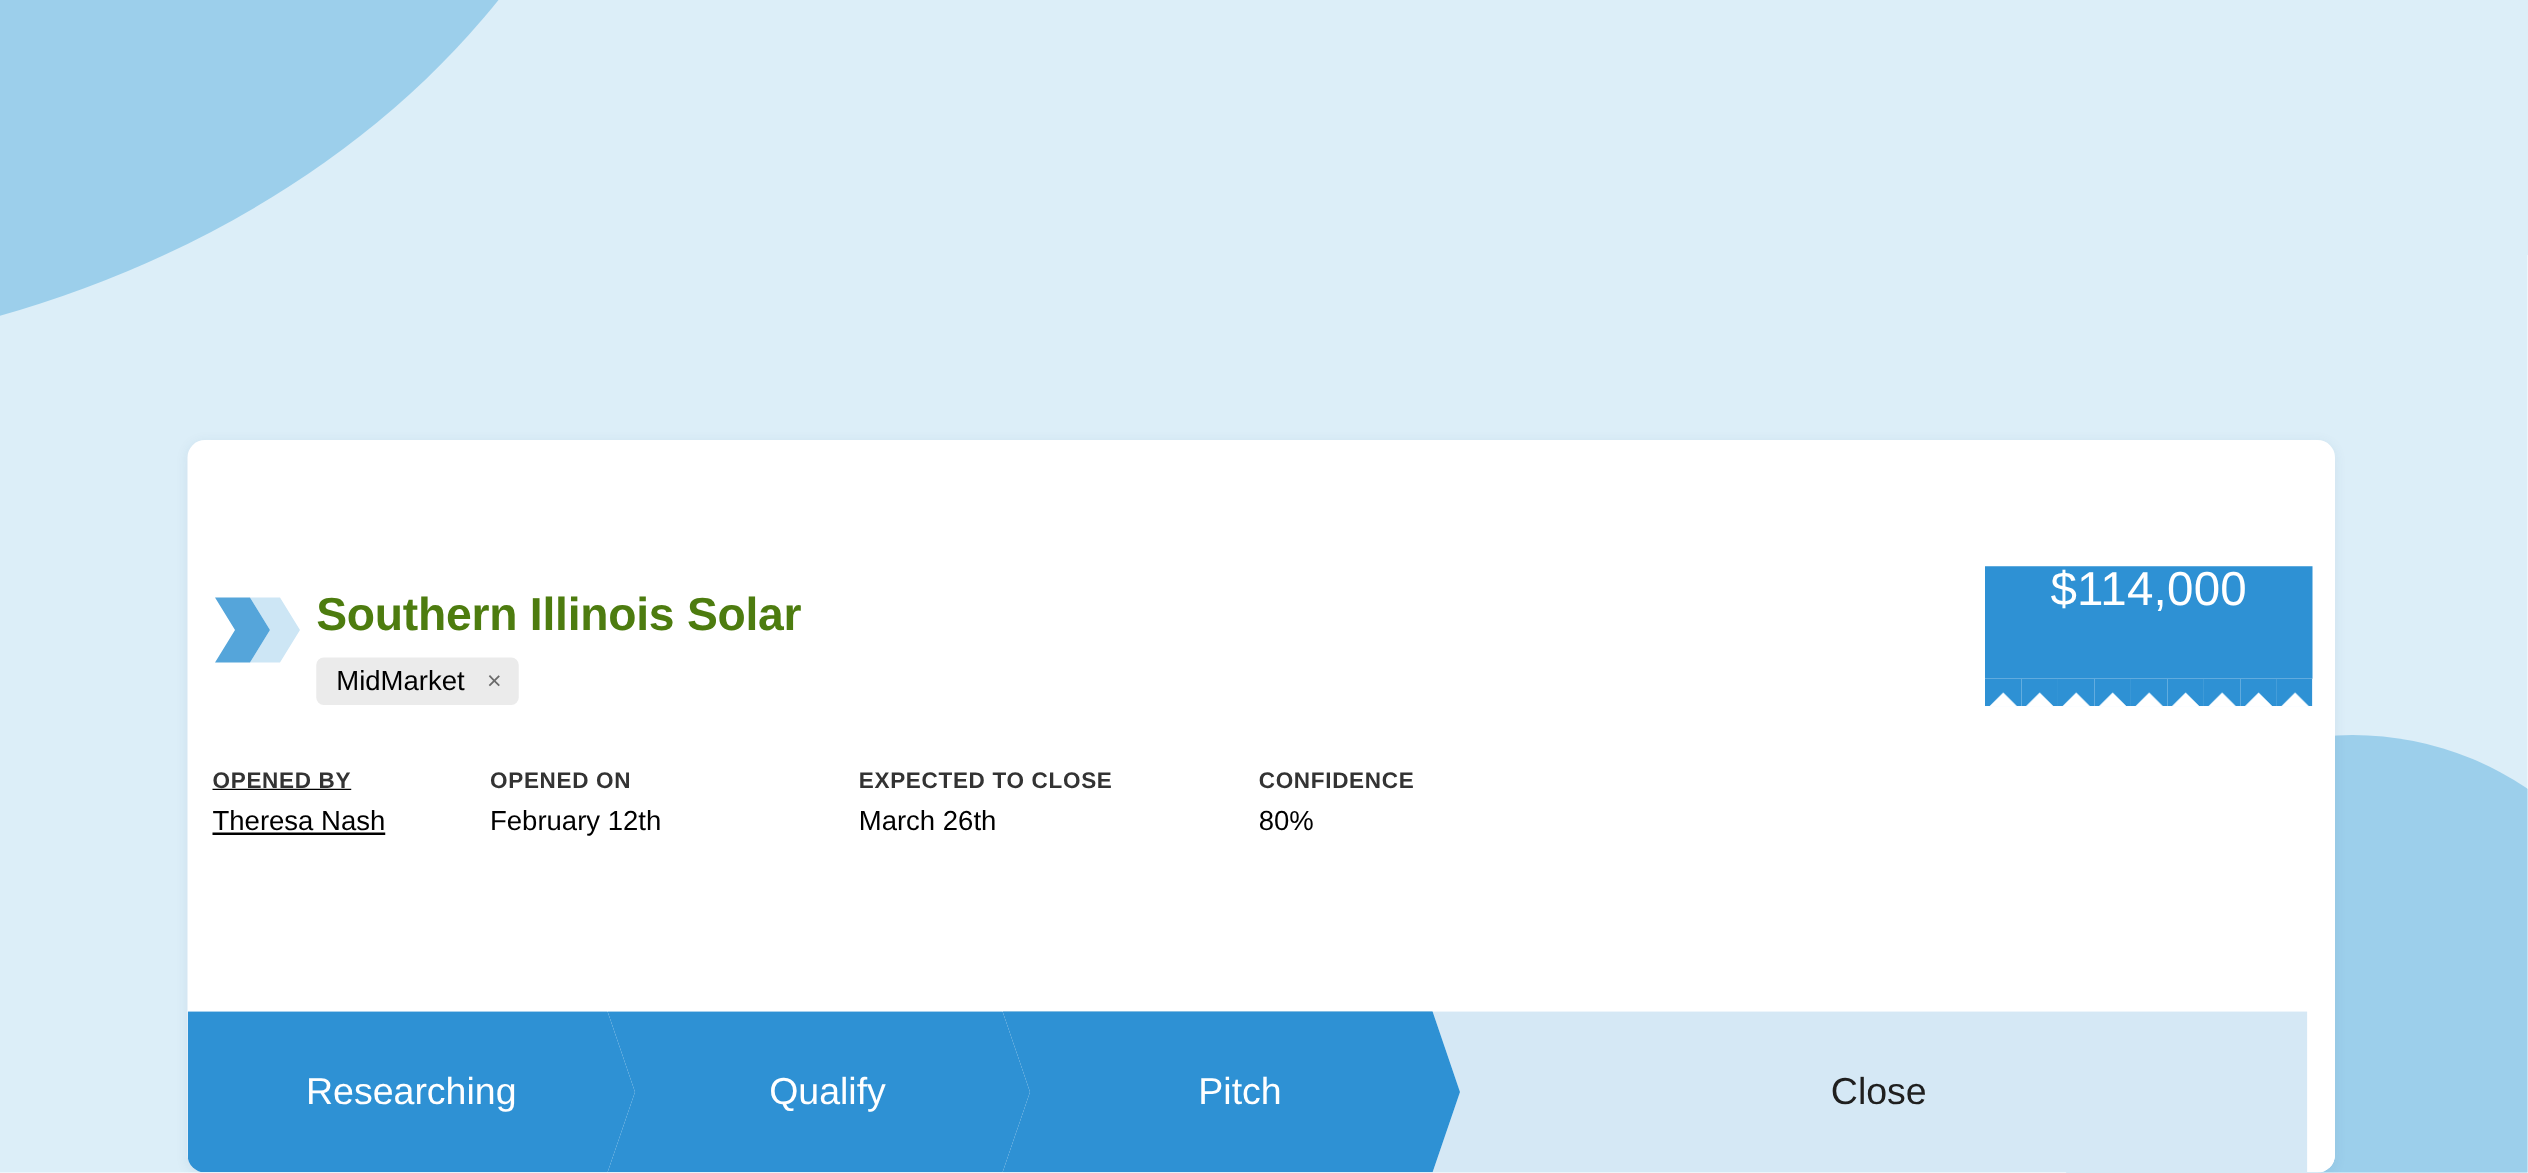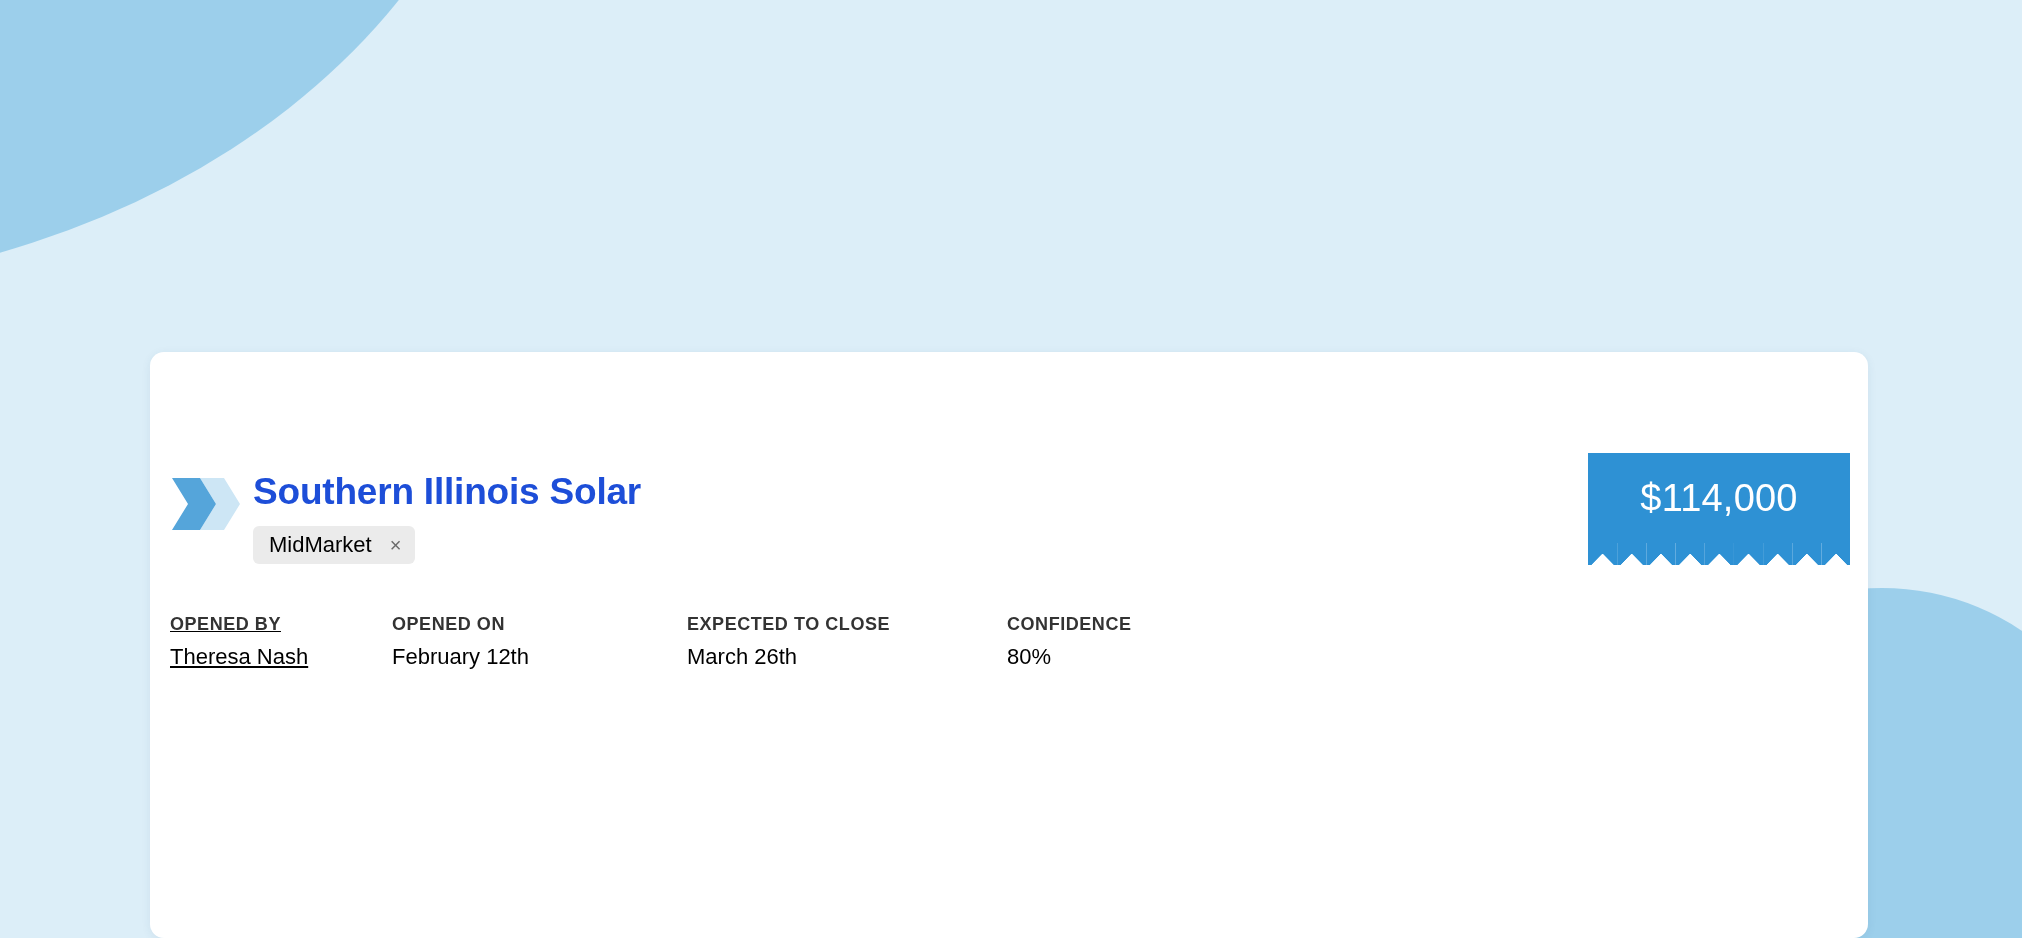--- a/index.html
+++ b/index.html
@@ -79,21 +79,21 @@
   }
   .chevron-icon svg { display: block; }
 
   .deal-head-text {
     margin-left: 11px;
   }
 
   .deal-title {
     font-size: 37px;
     font-weight: bold;
-    color: #1d4ed8;
+    color: #4d7c0f;
     line-height: 1.08;
     letter-spacing: -0.2px;
     white-space: nowrap;
   }
 
   .tag-row {
     margin-top: 14px;
   }
   .tag-chip {
     display: inline-flex;
@@ -123,21 +123,20 @@
     top: 101px;
     width: 262px;
     height: 112px;
   }
   .amount-badge-body {
     position: absolute;
     left: 0; right: 0; top: 0;
     height: 90px;
     background: #2e91d4;
     display: flex;
-    align-items: center;
     justify-content: center;
   }
   .amount-text {
     color: #ffffff;
     font-size: 38px;
     line-height: 1;
     letter-spacing: 0.2px;
   }
   .amount-badge-zigzag {
     position: absolute;
@@ -319,14 +318,39 @@
       </div>
 
       <div class="meta-field f3">
         <div class="meta-label">CONFIDENCE</div>
         <div class="meta-value">80%</div>
       </div>
     </div>
 
   </div>
 
+  <div class="pipeline">
+    <div class="pipeline-inner">
+
+      <div class="stage s0 done">
+        <span class="stage-fill"></span>
+        <span class="stage-label">Researching</span>
+      </div>
+
+      <div class="stage s1 done">
+        <span class="stage-fill"></span>
+        <span class="stage-label">Qualify</span>
+      </div>
+
+      <div class="stage s2 current">
+        <span class="stage-fill"></span>
+        <span class="stage-label">Pitch</span>
+      </div>
+
+      <div class="stage s3 pending">
+        <span class="stage-fill"></span>
+        <span class="stage-label">Close</span>
+      </div>
+
+    </div>
+  </div>
 
 </div>
 
 </body></html>

